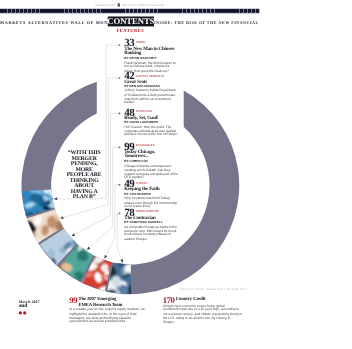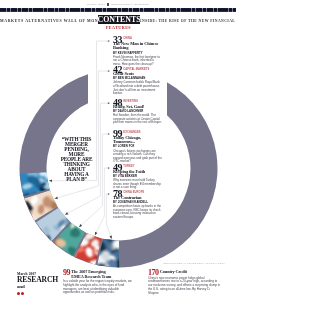--- a/index.html
+++ b/index.html
@@ -388,21 +388,20 @@
       <div>ABOUT</div>
       <div>HAVING A</div>
       <div>PLAN B”</div>
     </div>
 
   <div class="botrun">INSTITUTIONAL INVESTOR ▪ MARCH 2007</div>
 
   <div class="fbar"></div>
   <div class="fleft">
     <div class="fdate">March 2007</div>
-    <div class="fsec">RESEARCH</div>
     <div class="fsec small">and</div>
     <div class="fsq"><i></i><i></i></div>
   </div>
   <div class="fitems">
       <div class="fcol">
         <span class="fcpg">99</span>
         <div class="fctitle">The 2007 Emerging EMEA Research Team</div>
         <div class="fcblurb">In a volatile year for the region's equity markets, we highlight the analysts who, in the eyes of fund managers, are best at identifying valuable opportunities as well as potential risks.</div>
       </div>
       <div class="fcol">

